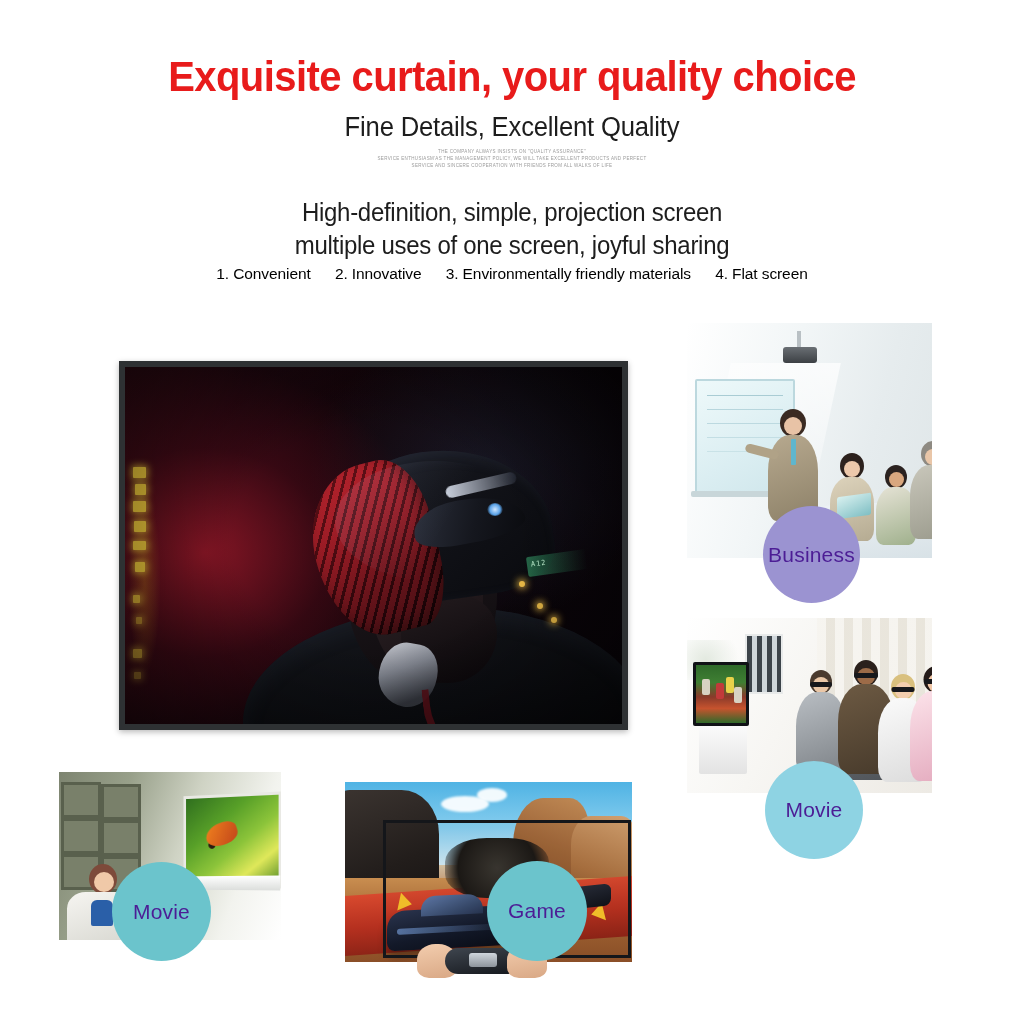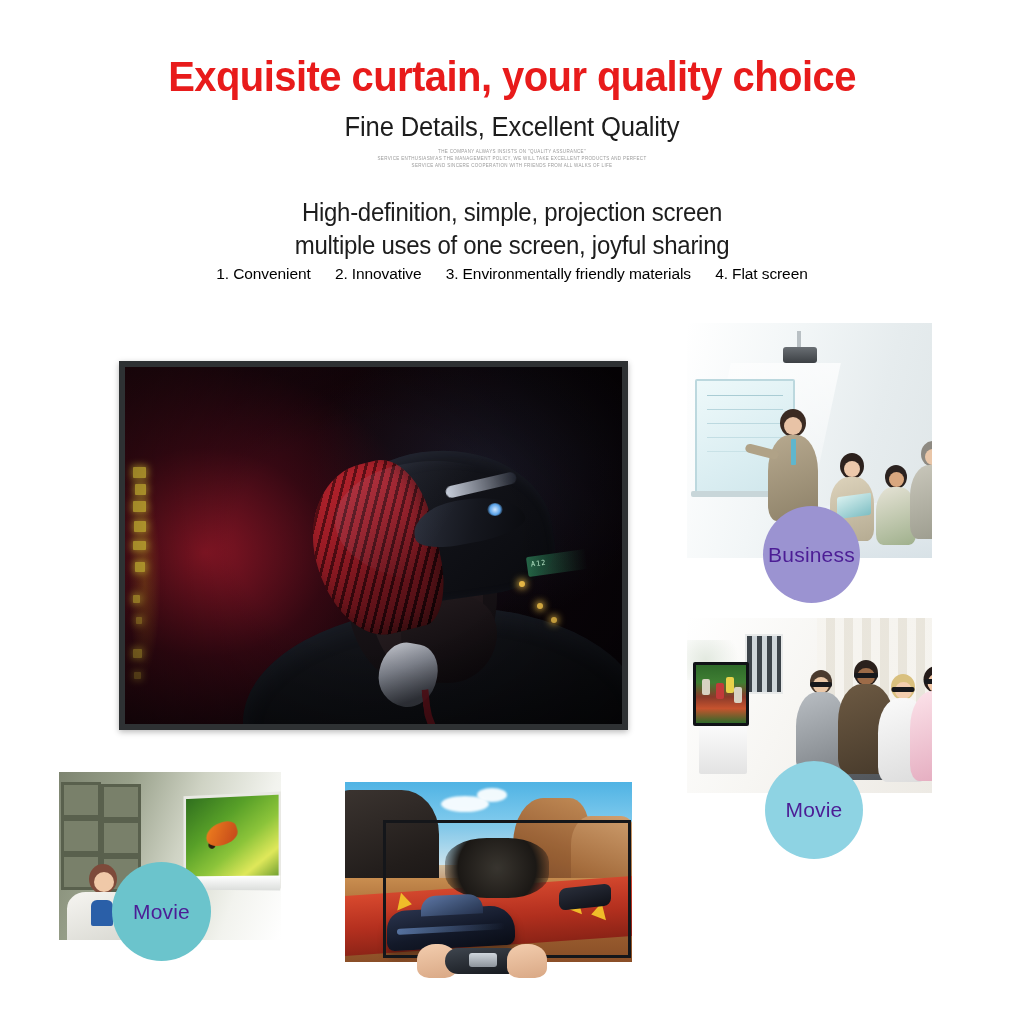--- a/index.html
+++ b/index.html
@@ -568,14 +568,17 @@
       <div class="carR"></div>
       <div class="car"></div>
     </div>
     <div class="tvframe"></div>
     <div class="hands">
       <div class="hand l"></div>
       <div class="pad"></div>
       <div class="hand r"></div>
     </div>
   </div>
+  <div class="badge" id="badge-game">
+    <span>Game</span>
+  </div>
 
 </div>
 
 </body></html>

